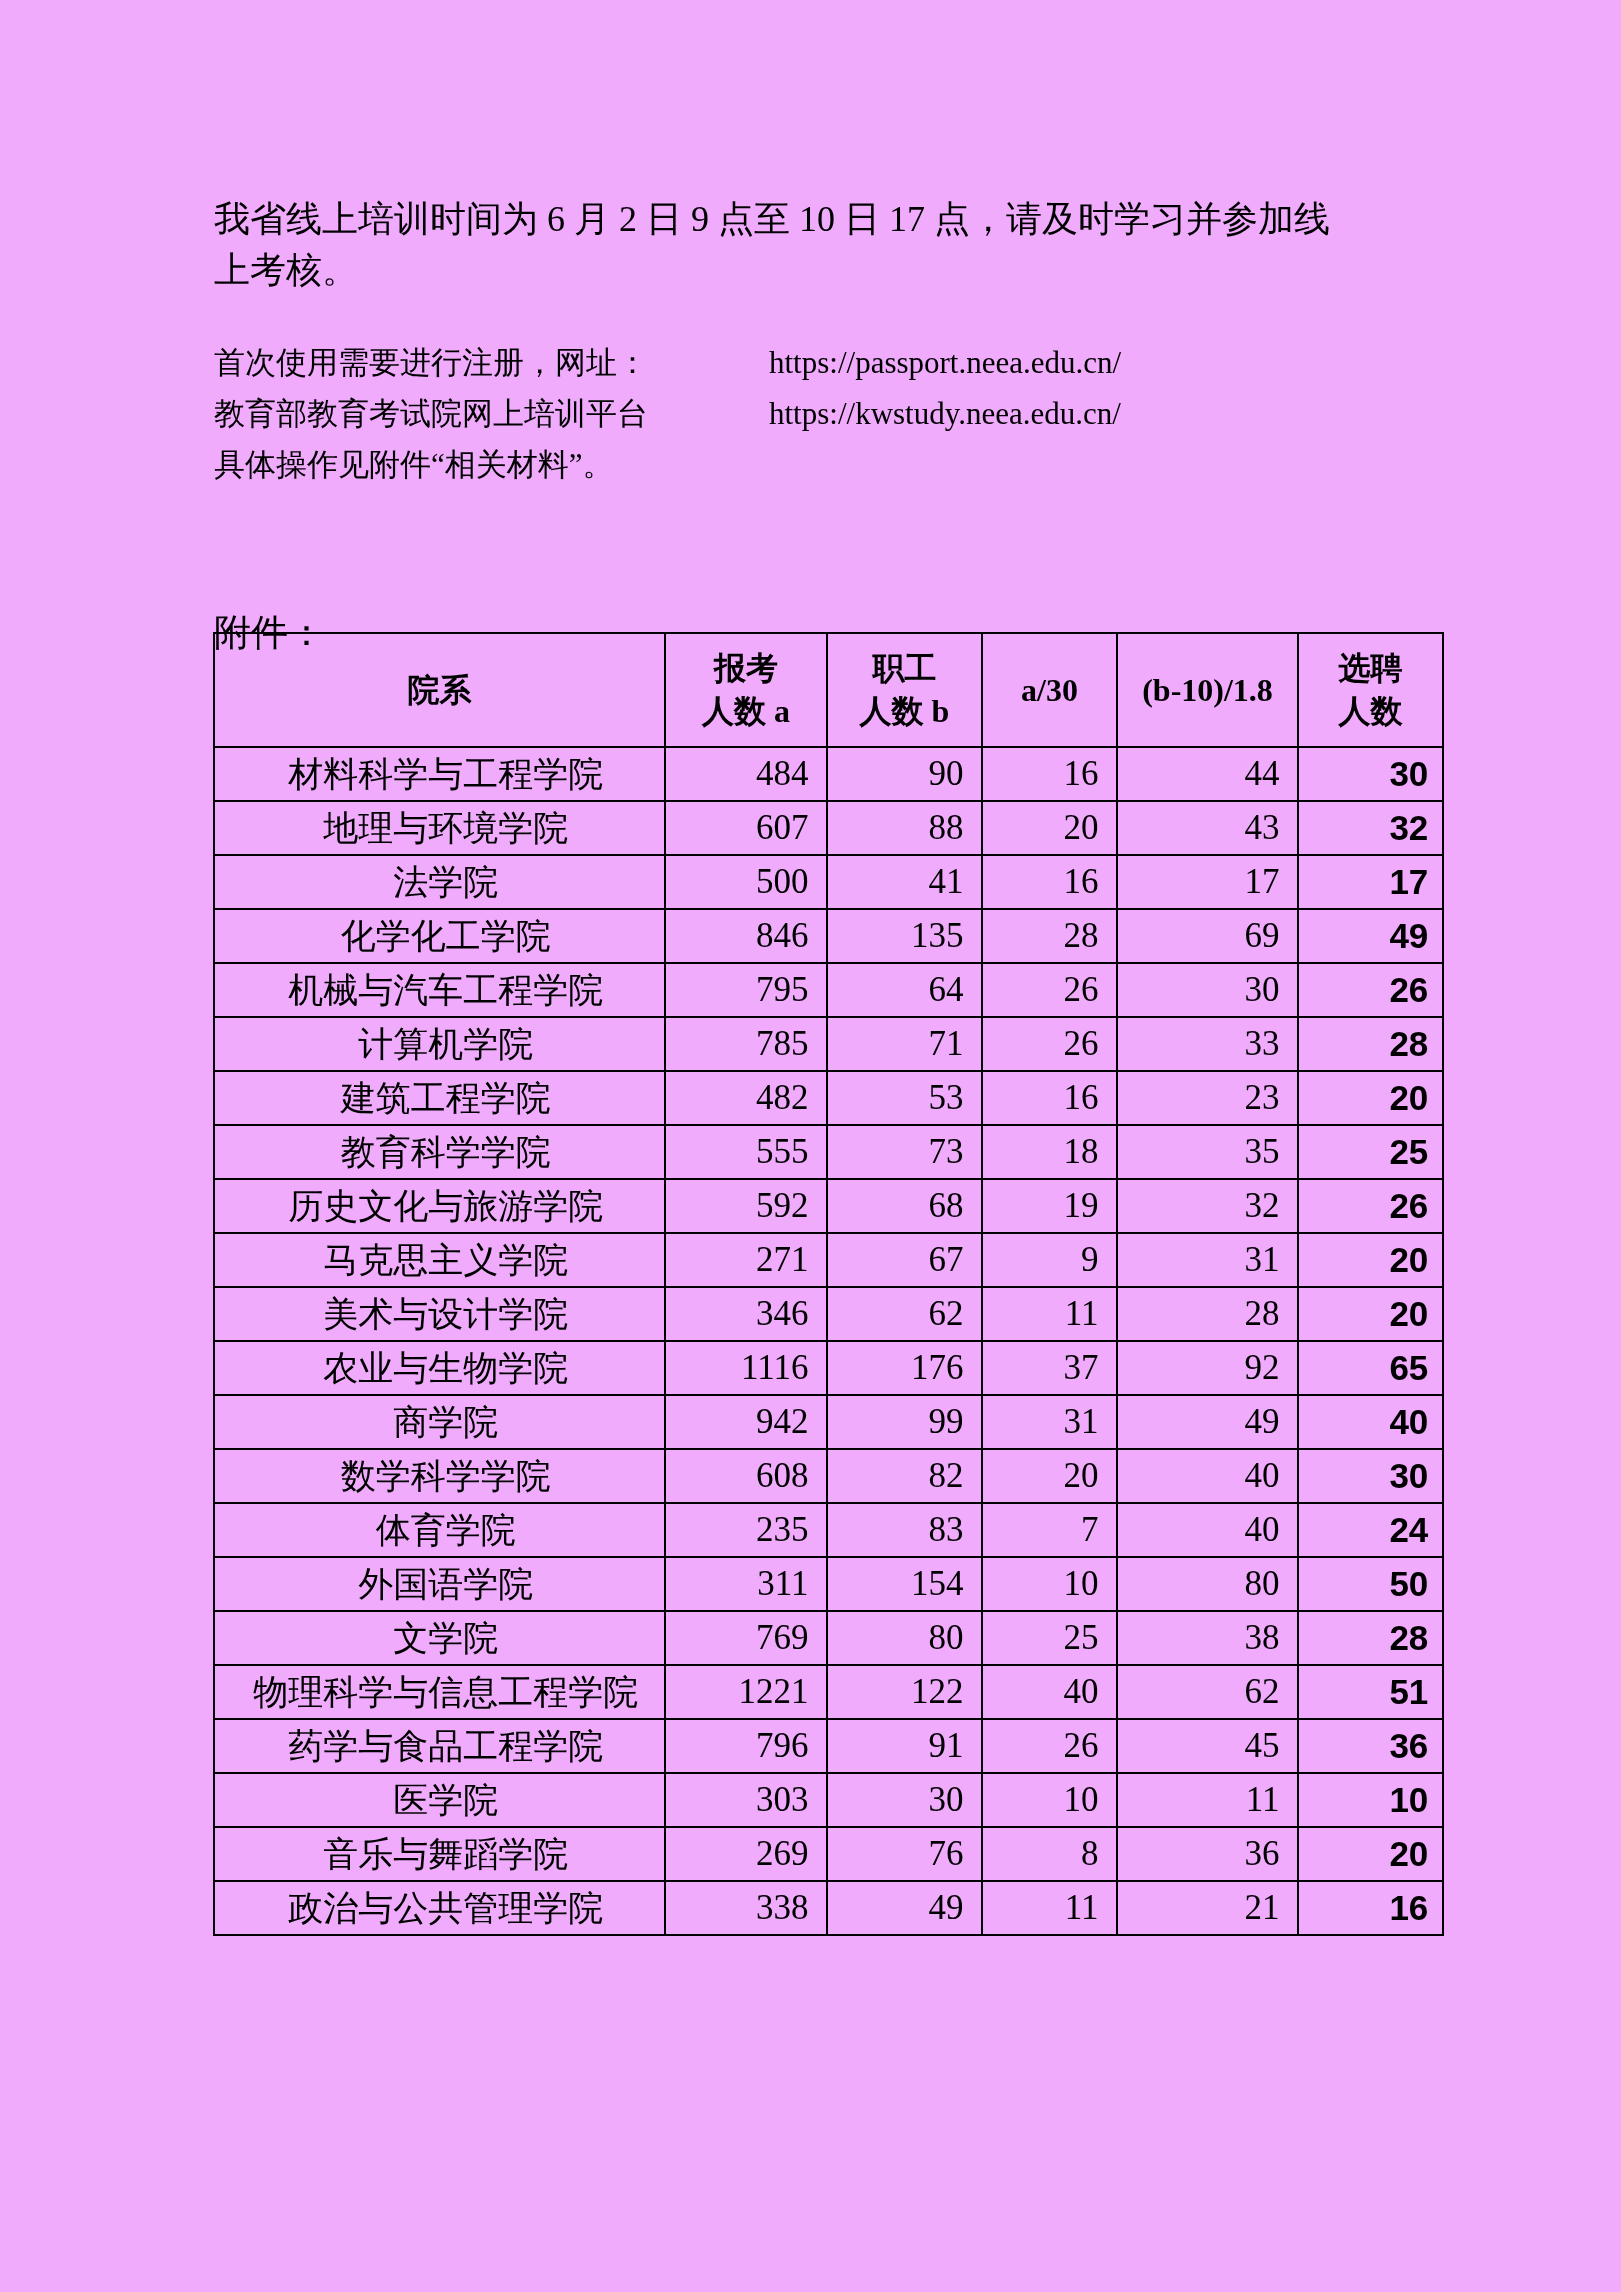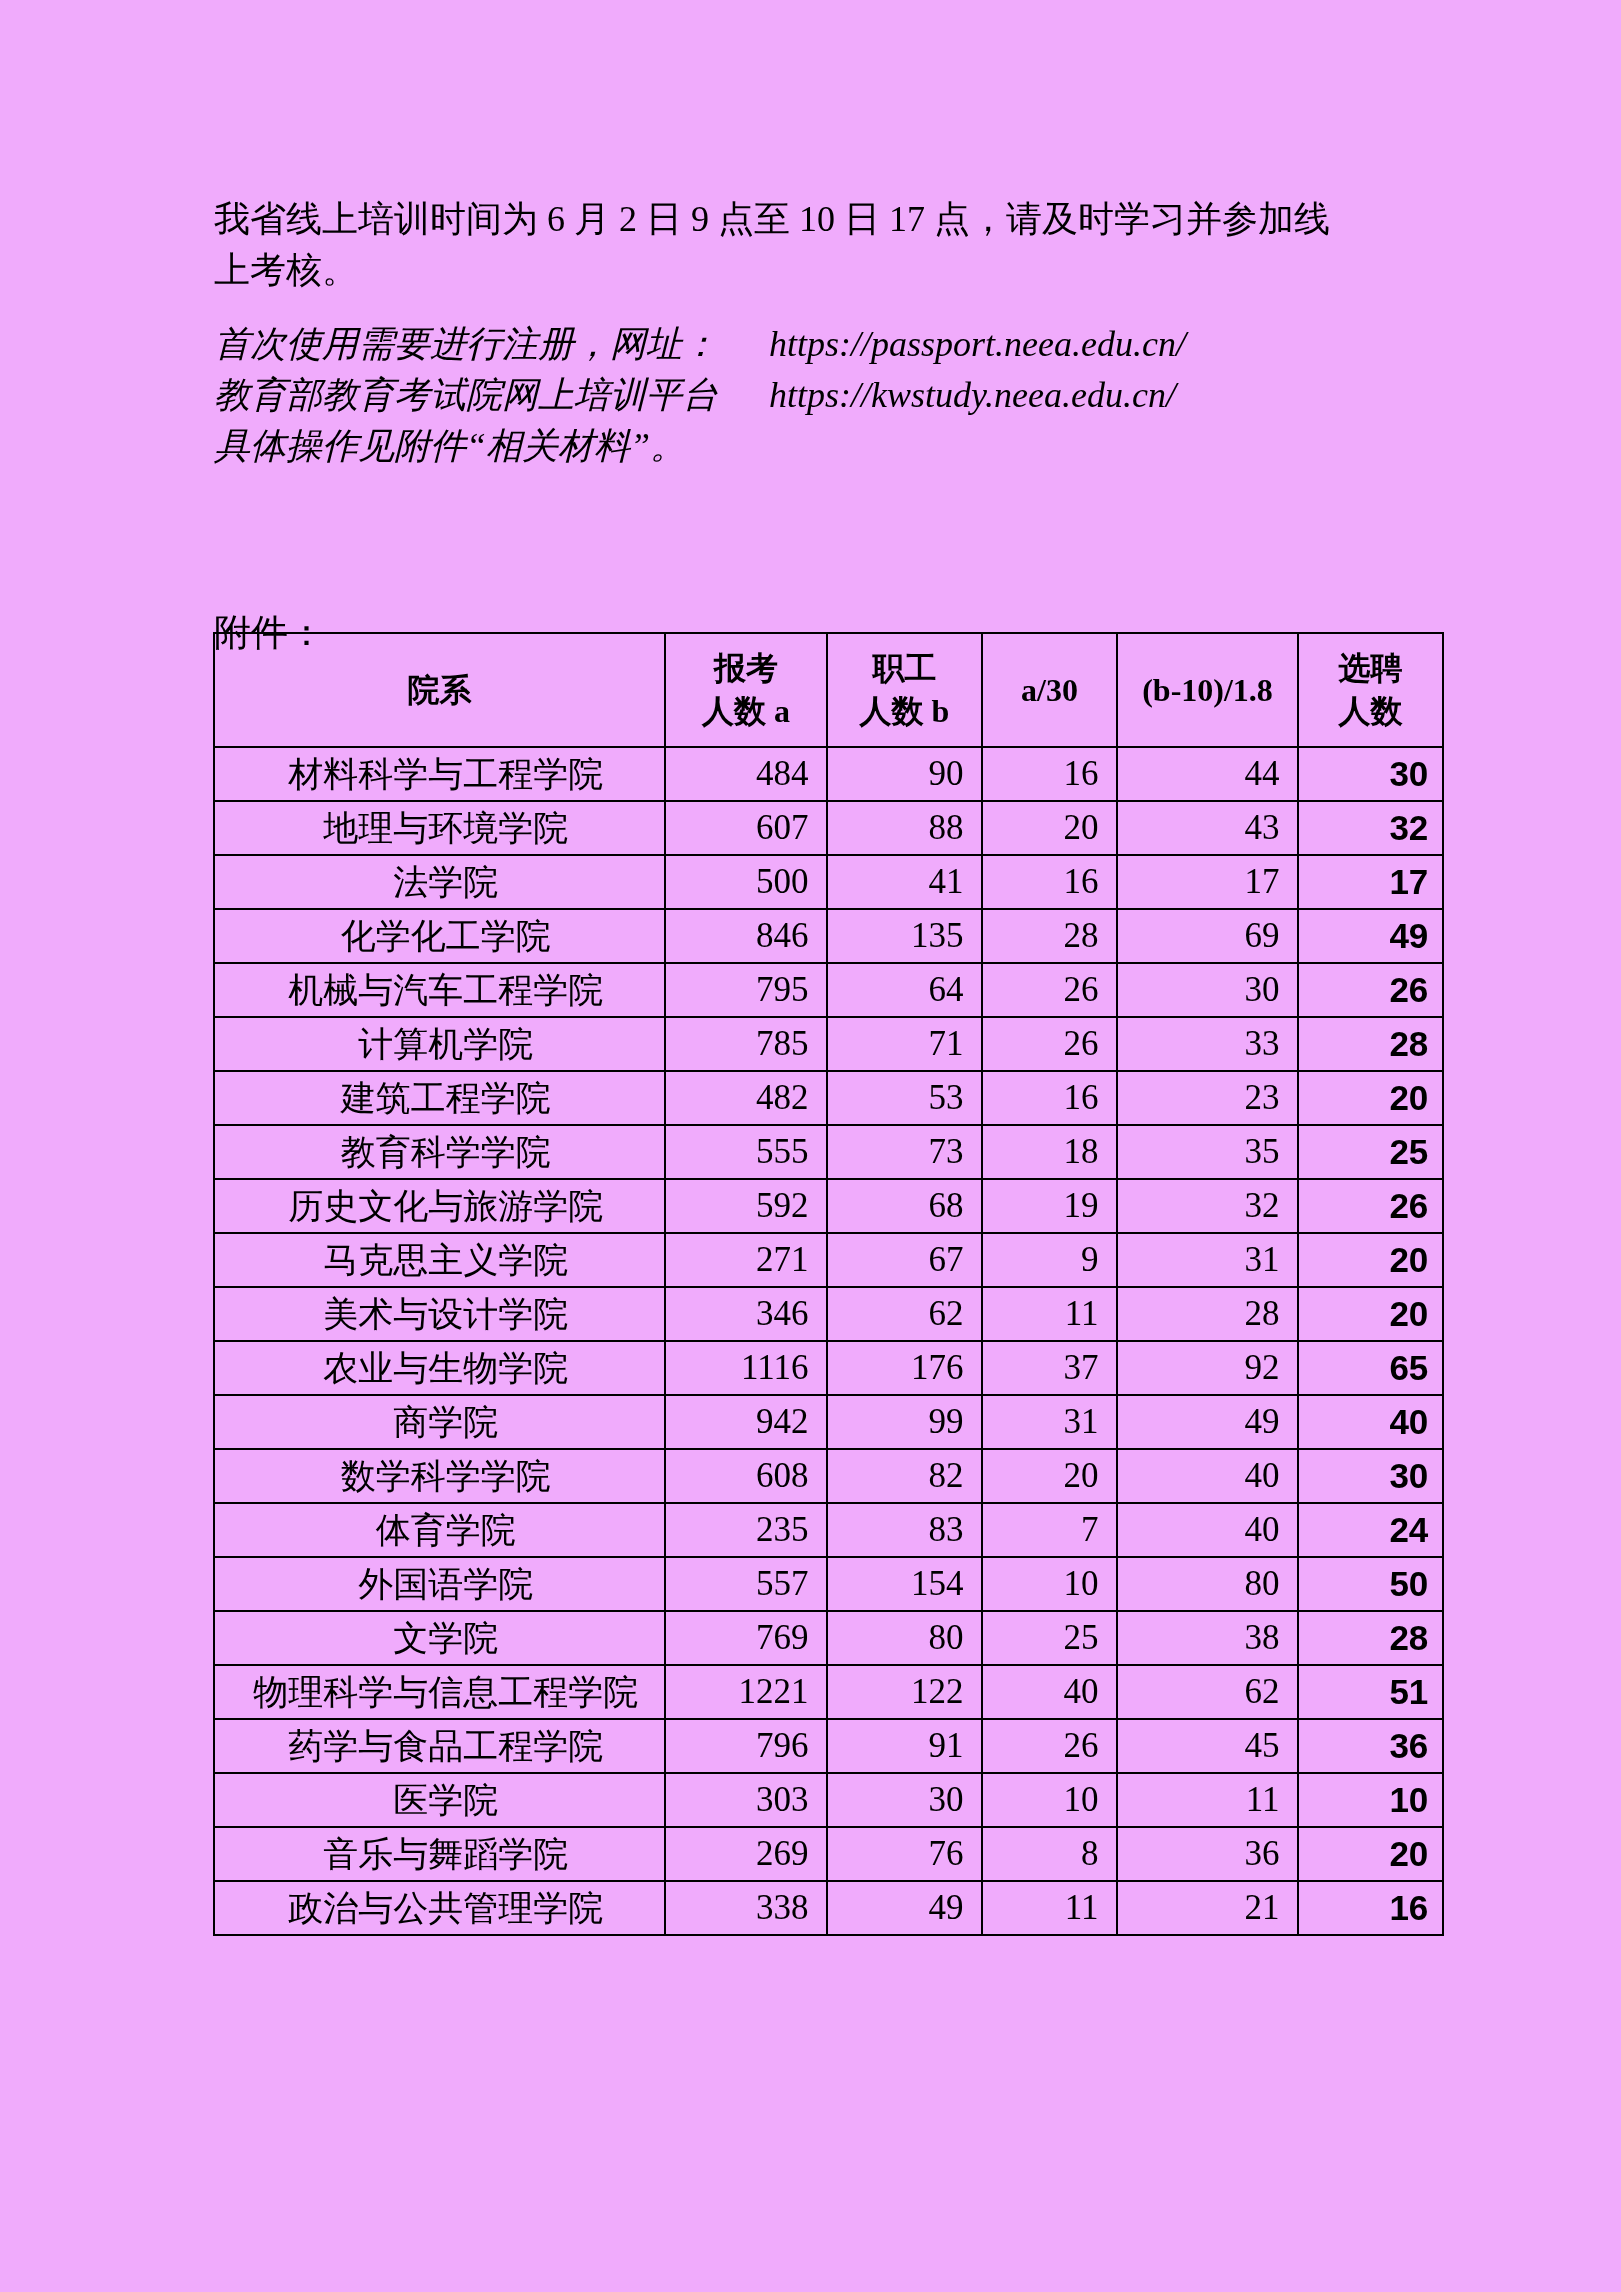--- a/index.html
+++ b/index.html
@@ -14,22 +14,22 @@
     overflow:hidden;
   }
   
   .intro {
     position:absolute; left:214px; top:194px; width:1245px;
     font-size:36px; line-height:51px;
   }
   .intro .line { white-space:nowrap; }
   
   .reg {
-    position:absolute; left:214px; top:319px; width:1245px;
-    font-size:36px; line-height:51px;font-style:italic;
+    position:absolute; left:214px; top:337px; width:1245px;
+    font-size:31px; line-height:51px;
   }
   .reg-row { display:flex; }
   .reg-label { width:555px; flex:0 0 555px; white-space:nowrap; }
   .reg-url  { white-space:nowrap; }
   .reg-note { white-space:nowrap; }
   
   .attachment {
     position:absolute; left:214px; top:576px;
     font-size:37px; line-height:47px;margin-top:33px;
   }
@@ -233,21 +233,21 @@
           <tr>
             <td class="c-dept">体育学院</td>
             <td class="c-num">235</td>
             <td class="c-num">83</td>
             <td class="c-num">7</td>
             <td class="c-num">40</td>
             <td class="c-recruit">24</td>
           </tr>
           <tr>
             <td class="c-dept">外国语学院</td>
-            <td class="c-num">557</td>
+            <td class="c-num">311</td>
             <td class="c-num">154</td>
             <td class="c-num">10</td>
             <td class="c-num">80</td>
             <td class="c-recruit">50</td>
           </tr>
           <tr>
             <td class="c-dept">文学院</td>
             <td class="c-num">769</td>
             <td class="c-num">80</td>
             <td class="c-num">25</td>

